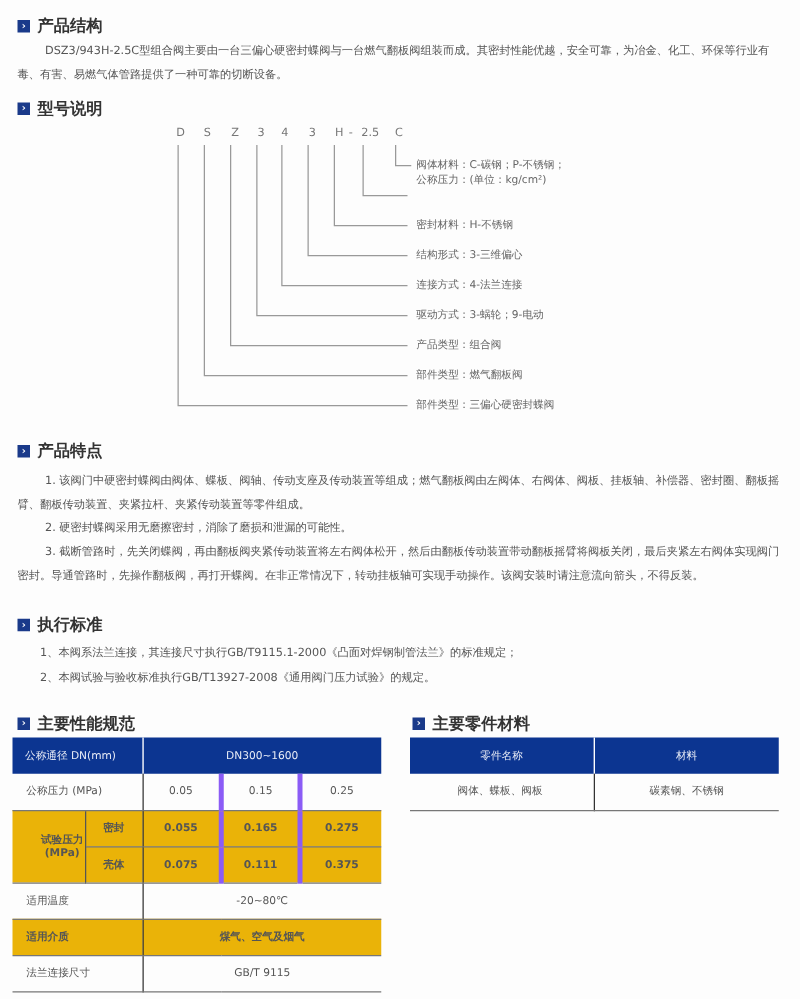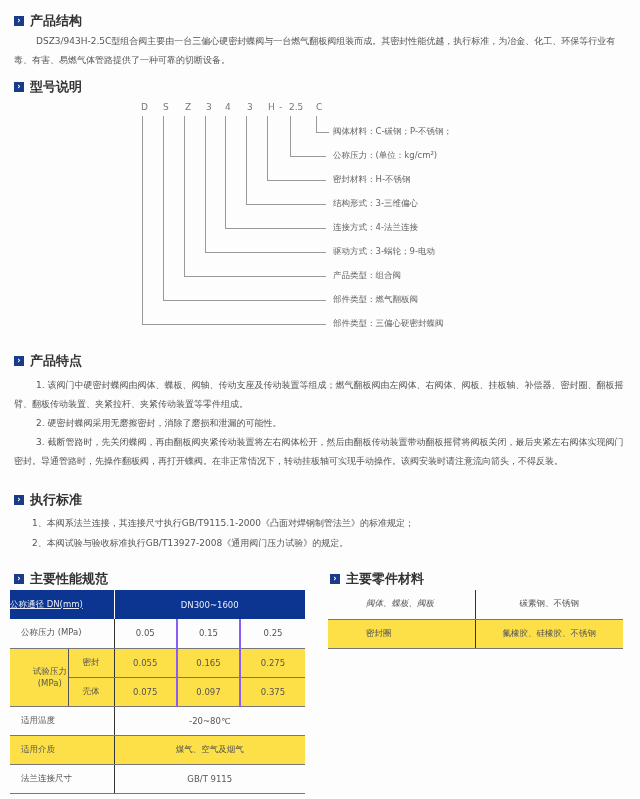--- a/index.html
+++ b/index.html
@@ -20,33 +20,33 @@
   .para {
     position: absolute; font-size: 9px; line-height: 19px; color: #555;
   }
   .code-letters { position: absolute; top: 102px; left: 137px; font-size: 9px; color: #777; }
   .code-letters span { position: absolute; white-space: nowrap; }
   .diagram-line { position: absolute; background: #999; }
   .diag-label { position: absolute; font-size: 8.5px; color: #666; white-space: nowrap; }
   table { position: absolute; border-collapse: collapse; font-size: 8.5px; color: #555; }
   th { background: #0c3591; color: #e8ecf6; font-weight: normal; height: 29px; border-right: 1px solid #fff; }
   td { height: 29px; text-align: center; border-bottom: 1px solid #777; }
-  tr.alt td { background: #fde047; }
+  tr.alt td { background: #eab308; font-weight: bold; }
   td.left { text-align: left; padding-left: 11px; }
   td.vsep { border-right: 1.5px solid #333; }
-  td.vthin { border-right: 2px solid #8b5cf6; text-align: center; }
+  td.vthin { border-right: 4px solid #8b5cf6; text-align: center; }
 </style>
 </head>
 <body>
 
 <div class="sec-title" style="top:12px;left:14px;">
   <span class="sec-icon">›</span>
   <span>产品结构</span>
 </div>
-<div class="para" style="top:32px;left:14px;width:616px;text-indent:22px;">DSZ3/943H-2.5C型组合阀主要由一台三偏心硬密封蝶阀与一台燃气翻板阀组装而成。其密封性能优越，执行标准，为冶金、化工、环保等行业有毒、有害、易燃气体管路提供了一种可靠的切断设备。</div>
+<div class="para" style="top:32px;left:14px;width:616px;text-indent:22px;">DSZ3/943H-2.5C型组合阀主要由一台三偏心硬密封蝶阀与一台燃气翻板阀组装而成。其密封性能优越，安全可靠，为冶金、化工、环保等行业有毒、有害、易燃气体管路提供了一种可靠的切断设备。</div>
 
 <div class="sec-title" style="top:78px;left:14px;">
   <span class="sec-icon">›</span>
   <span>型号说明</span>
 </div>
 
 <div class="code-letters">
   <span style="left:4px">D</span>
   <span style="left:26px">S</span>
   <span style="left:48px">Z</span>
@@ -75,21 +75,21 @@
   <div class="diagram-line" style="left:184px;top:276px;width:142px;height:1px;"></div>
   <div class="diagram-line" style="left:205px;top:252px;width:121px;height:1px;"></div>
   <div class="diagram-line" style="left:225px;top:228px;width:101px;height:1px;"></div>
   <div class="diagram-line" style="left:246px;top:204px;width:80px;height:1px;"></div>
   <div class="diagram-line" style="left:267px;top:180px;width:59px;height:1px;"></div>
   <div class="diagram-line" style="left:290px;top:156px;width:36px;height:1px;"></div>
   <div class="diagram-line" style="left:316px;top:132px;width:13px;height:1px;"></div>
 </div>
 
 <div class="diag-label" style="left:333px;top:126px;">阀体材料：C-碳钢；P-不锈钢；</div>
-<div class="diag-label" style="left:333px;top:150px;">公称压力：(单位：kg/cm²)</div>
+<div class="diag-label" style="left:333px;top:138px;">公称压力：(单位：kg/cm²)</div>
 <div class="diag-label" style="left:333px;top:174px;">密封材料：H-不锈钢</div>
 <div class="diag-label" style="left:333px;top:198px;">结构形式：3-三维偏心</div>
 <div class="diag-label" style="left:333px;top:222px;">连接方式：4-法兰连接</div>
 <div class="diag-label" style="left:333px;top:246px;">驱动方式：3-蜗轮；9-电动</div>
 <div class="diag-label" style="left:333px;top:270px;">产品类型：组合阀</div>
 <div class="diag-label" style="left:333px;top:294px;">部件类型：燃气翻板阀</div>
 <div class="diag-label" style="left:333px;top:318px;">部件类型：三偏心硬密封蝶阀</div>
 
 <div class="sec-title" style="top:352px;left:14px;">
   <span class="sec-icon">›</span>
@@ -114,40 +114,40 @@
 <table style="top:590px;left:10px;width:295px;">
   <colgroup>
       <col style="width:58px">
       <col style="width:46px">
       <col style="width:63px">
       <col style="width:63px">
       <col style="width:65px">
     </colgroup>
   <tbody>
       <tr>
-    <th colspan="2" style="text-align:left;text-decoration:underline;">公称通径 DN(mm)</th>
+    <th colspan="2" style="text-align:left;padding-left:10px;">公称通径 DN(mm)</th>
     <th colspan="3" style="border-right:none;">DN300~1600</th>
   </tr>
   <tr>
     <td colspan="2" class="left vsep">公称压力 (MPa)</td>
     <td class="vthin">0.05</td>
     <td class="vthin">0.15</td>
     <td>0.25</td>
   </tr>
   <tr class="alt">
     <td rowspan="2" style="border-right:1px solid #555;padding-left:22px;">试验压力 (MPa)</td>
     <td class="vsep">密封</td>
     <td class="vthin">0.055</td>
     <td class="vthin">0.165</td>
     <td>0.275</td>
   </tr>
   <tr class="alt">
     <td class="vsep">壳体</td>
     <td class="vthin">0.075</td>
-    <td class="vthin">0.097</td>
+    <td class="vthin">0.111</td>
     <td>0.375</td>
   </tr>
   <tr>
     <td colspan="2" class="left vsep">适用温度</td>
     <td colspan="3">-20~80℃</td>
   </tr>
   <tr class="alt">
     <td colspan="2" class="left vsep">适用介质</td>
     <td colspan="3">煤气、空气及烟气</td>
   </tr>
@@ -162,22 +162,22 @@
   <span class="sec-icon">›</span>
   <span>主要零件材料</span>
 </div>
 
 <table style="top:590px;left:328px;width:295px;">
   <colgroup>
       <col style="width:147px">
       <col style="width:148px">
     </colgroup>
   <tbody>
+      <tr>
+    <th>零件名称</th>
+    <th style="border-right:none;">材料</th>
+  </tr>
   <tr>
-    <td class="left vsep" style="padding-left:38px;font-style:italic;">阀体、蝶板、阀板</td>
+    <td class="left vsep" style="padding-left:38px;">阀体、蝶板、阀板</td>
     <td>碳素钢、不锈钢</td>
-  </tr>
-  <tr class="alt">
-    <td class="left vsep" style="padding-left:38px;">密封圈</td>
-    <td>氟橡胶、硅橡胶、不锈钢</td>
   </tr>
 </tbody>
   </table>
 
 </body></html>

